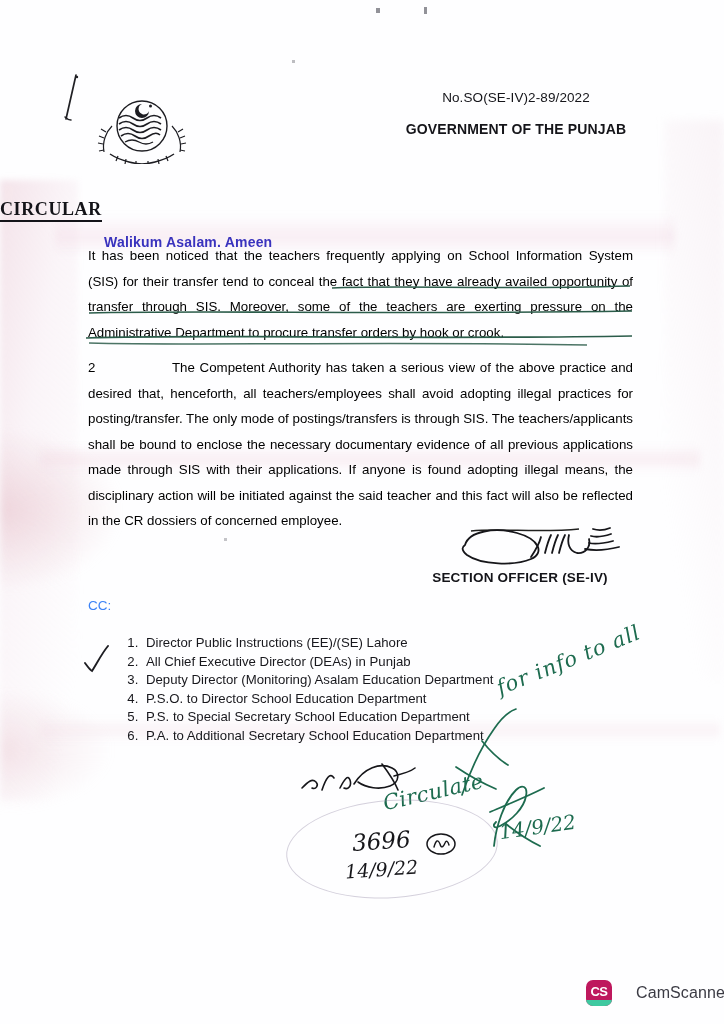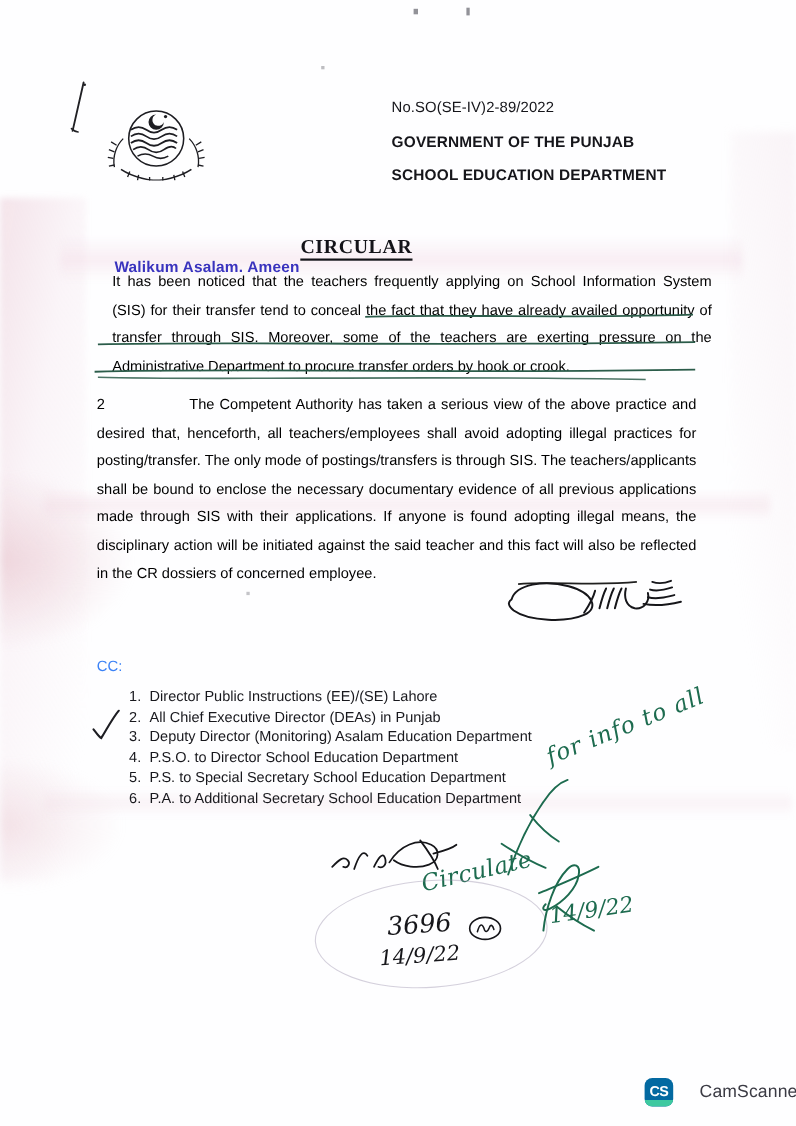--- a/index.html
+++ b/index.html
@@ -100,20 +100,21 @@
     position: absolute;
     left: 60px; top: 72px;
     width: 22px; height: 52px;
   }
 
   
   .hdr {
     position: absolute;
     left: 356px; top: 88px;
     width: 320px;
+    text-align: center;
     color: #15151a;
   }
   .hdr .refno {
     font-size: 13.5px;
     letter-spacing: 0.1px;
     line-height: 1.45;
   }
   .hdr .govt, .hdr .dept {
     font-weight: bold;
     font-size: 14px;
@@ -131,40 +132,39 @@
   }
   .dated sup {
     font-size: 9px;
     vertical-align: super;
     line-height: 0;
   }
 
   
   .title {
     position: absolute;
-    left: 0; top: 214px;
+    left: 0; top: 199px;
     width: 648px;
-    text-align: center;
   }
   .title span {
     font-family: "Liberation Serif", serif;
     font-weight: bold;
     font-size: 18px;
     letter-spacing: 0.6px;
     color: #141419;
     border-bottom: 2px solid #141419;
     padding-bottom: 1px;
   }
   .para {
     font-size: 13.3px;
     line-height: 25.5px;
     text-align: justify;
     text-justify: inter-word;
   }
-  #para1 { top: 243px; position: absolute; left: 88px; width: 545px; margin-left: 14px; }
+  #para1 { top: 243px; position: absolute; left: 88px; width: 545px; }
   #para2 { top: 355px; position: absolute; left: 88px; width: 545px; }
   .para2-num {
     display: inline-block;
     width: 84px;
   }
 
   
   .ul {
     position: absolute;
     height: 3px;
@@ -204,21 +204,21 @@
   
   .cc-label {
     position: absolute;
     left: 88px; top: 598px;
     font-size: 13.5px;
     color: #3b82f6;
   }
   .cc-list {
     position: absolute;
     left: 104px; top: 624px;
-    margin: 0;
+    margin: 10px;
     padding-left: 28px;
     font-size: 13.2px;
     line-height: 18.6px;
     color: #18181d;
   }
   .cc-list li { padding-left: 4px; }
 
   
   .cc-check {
     position: absolute;
@@ -286,21 +286,21 @@
   .cs {
     position: absolute;
     left: 586px; top: 980px;
     display: flex;
     align-items: center;
     gap: 7px;
   }
   .cs-badge {
     width: 26px; height: 26px;
     border-radius: 7px;
-    background: #0369a1;
+    background: #be185d;
     position: relative;
     overflow: hidden;
     display: flex;
     align-items: center;
     justify-content: center;
   }
   .cs-badge .cs-txt {
     color: #ffffff;
     font-weight: bold;
     font-size: 13px;
@@ -364,21 +364,20 @@
       <path d="M18 36 l-5 -3 M16 42 l-5 -2 M15 48 l-5 -1 M16 54 l-5 1"></path>
       <path d="M90 36 l5 -3 M92 42 l5 -2 M93 48 l5 -1 M92 54 l5 1"></path>
       <path d="M22 58 C34 66, 50 68, 54 68 C58 68, 74 66, 86 58" stroke-width="1.5"></path>
       <path d="M30 60 l-2 5 M38 63 l-1 5 M48 65 l0 4 M60 65 l0 4 M70 63 l1 5 M78 60 l2 5"></path>
     </g>
   </svg>
 
   <div class="hdr">
     <div class="refno">No.SO(SE-IV)2-89/2022</div>
     <div class="govt">GOVERNMENT OF THE PUNJAB</div>
-    <div class="dept">SCHOOL EDUCATION DEPARTMENT</div>
   </div>
 
 
   <div class="title">
     <span>CIRCULAR</span>
   </div>
 
   <div id="para1" class="para">It has been noticed that the teachers frequently applying on School Information System (SIS) for their transfer tend to conceal the fact that they have already availed opportunity of transfer through SIS. Moreover, some of the teachers are exerting pressure on the Administrative Department to procure transfer orders by hook or crook.</div>
 
   <svg class="ul" style="left:331px;top:284px;width:300px;height:7px;" viewBox="0 0 300 7">
@@ -408,20 +407,21 @@
     <g stroke="#16161a" fill="none" stroke-width="1.8" stroke-linecap="round">
       <path d="M10 22 C14 8, 40 4, 62 10 C84 16, 90 30, 76 36 C60 43, 26 42, 12 32 C6 27, 7 24, 10 22 Z"></path>
       <path d="M76 34 C80 28, 84 22, 86 14"></path>
       <path d="M90 30 C92 22, 94 16, 96 12 M97 30 C99 22, 101 16, 103 12 M104 30 C106 22, 108 16, 110 12"></path>
       <path d="M114 12 C112 20, 114 28, 122 30 C130 31, 136 24, 134 16"></path>
       <path d="M138 6 C144 8, 150 7, 155 5 M136 13 C143 15, 150 13, 156 11 M134 20 C142 22, 150 20, 158 18"></path>
       <path d="M130 26 C140 28, 152 27, 164 24"></path>
     </g>
   </svg>
 
+  <div class="designation">SECTION OFFICER (SE-IV)</div>
 
   <div class="cc-label">CC:</div>
   <ol class="cc-list">
     <li>Director Public Instructions (EE)/(SE) Lahore</li>
     <li>All Chief Executive Director (DEAs) in Punjab</li>
     <li>Deputy Director (Monitoring) Asalam Education Department</li>
     <li>P.S.O. to Director School Education Department</li>
     <li>P.S. to Special Secretary School Education Department</li>
     <li>P.A. to Additional Secretary School Education Department</li>
   </ol>

